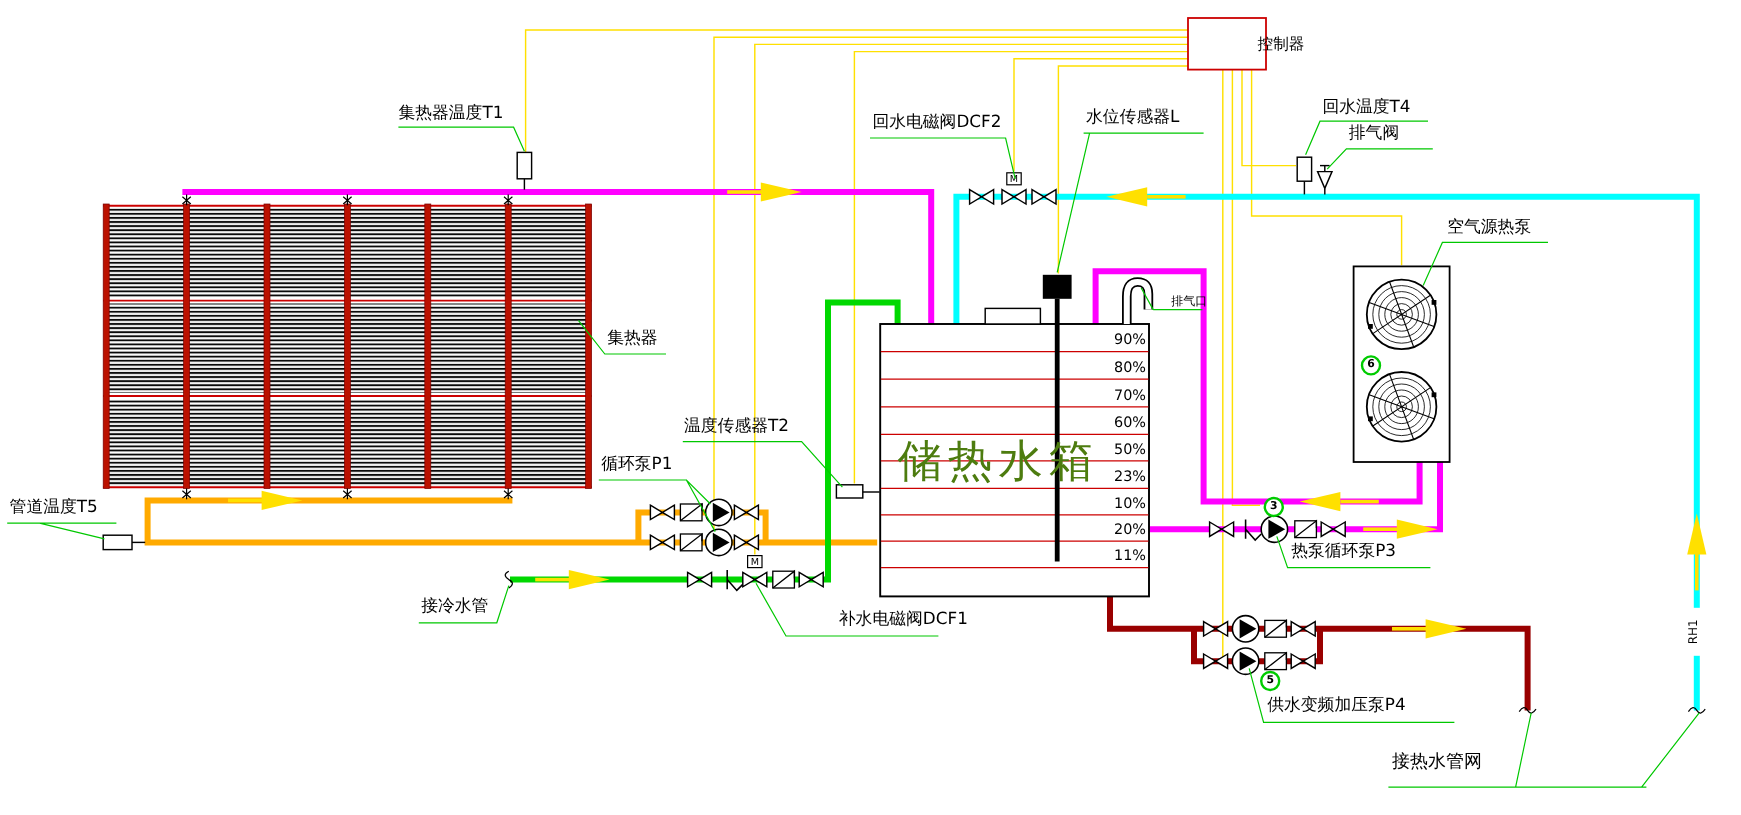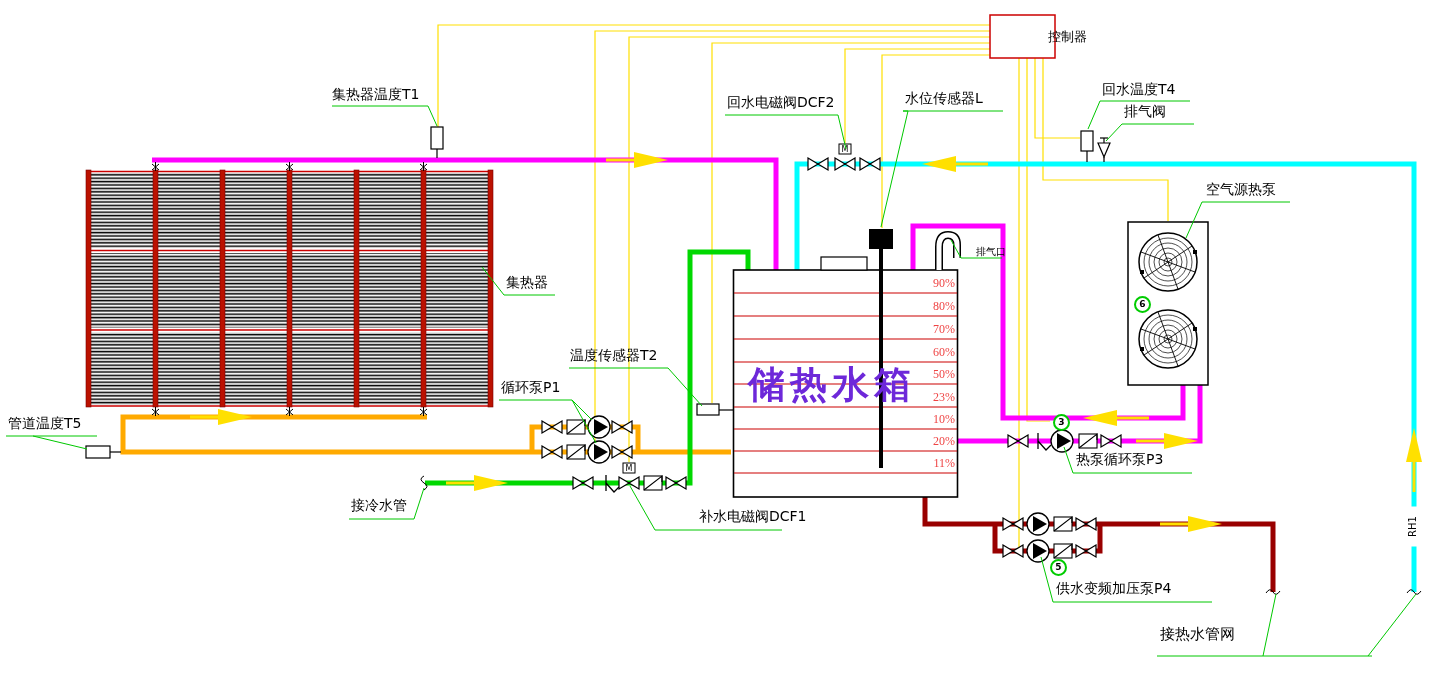--- a/index.html
+++ b/index.html
@@ -2,27 +2,27 @@
 <html><head>
 <meta charset="utf-8">
 <style>
   html,body{margin:0;padding:0;background:#fff;}
   #canvas{position:relative;width:1451px;height:679px;background:#fff;overflow:hidden;
           font-family:"DejaVu Sans","Liberation Sans",sans-serif;}
   #schem{position:absolute;left:0;top:0;}
   .lbl{position:absolute;color:#000;font-size:14px;white-space:nowrap;line-height:1.1;}
   .lbl-sm{font-size:10px;padding-left:14px;}
   .lbl-lg{font-size:15px;}
-  .pct{position:absolute;width:48px;text-align:right;font-size:12px;color:#ef4444;white-space:nowrap;font-family:Liberation Serif, serif;}
+  .pct{position:absolute;width:48px;text-align:right;font-size:12px;color:#000000;white-space:nowrap;}
   .badge{position:absolute;width:13px;height:13px;border:2px solid #00CC00;border-radius:50%;
          background:#fff;color:#000;font-size:9px;font-weight:bold;text-align:center;line-height:13px;}
   #controller-text{position:absolute;left:1026px;top:15px;width:83px;height:43px;display:flex;
          align-items:center;justify-content:center;font-size:13px;color:#000;}
   #tank-title{position:absolute;left:748px;top:360px;width:170px;font-size:37px;letter-spacing:5px;
-         color:#6d28d9;font-weight:700;}
+         color:#4d7c0f;font-weight:400;}
   #rh1-tag{position:absolute;left:1394px;top:519px;width:40px;height:15px;background:#fff;
          font-size:10px;color:#000;text-align:center;transform:rotate(-90deg);}
 </style>
 </head>
 <body>
 
 <div id="canvas">
 
 <svg id="schem" width="1451" height="679" viewBox="0 0 1451 679">
 <defs>

